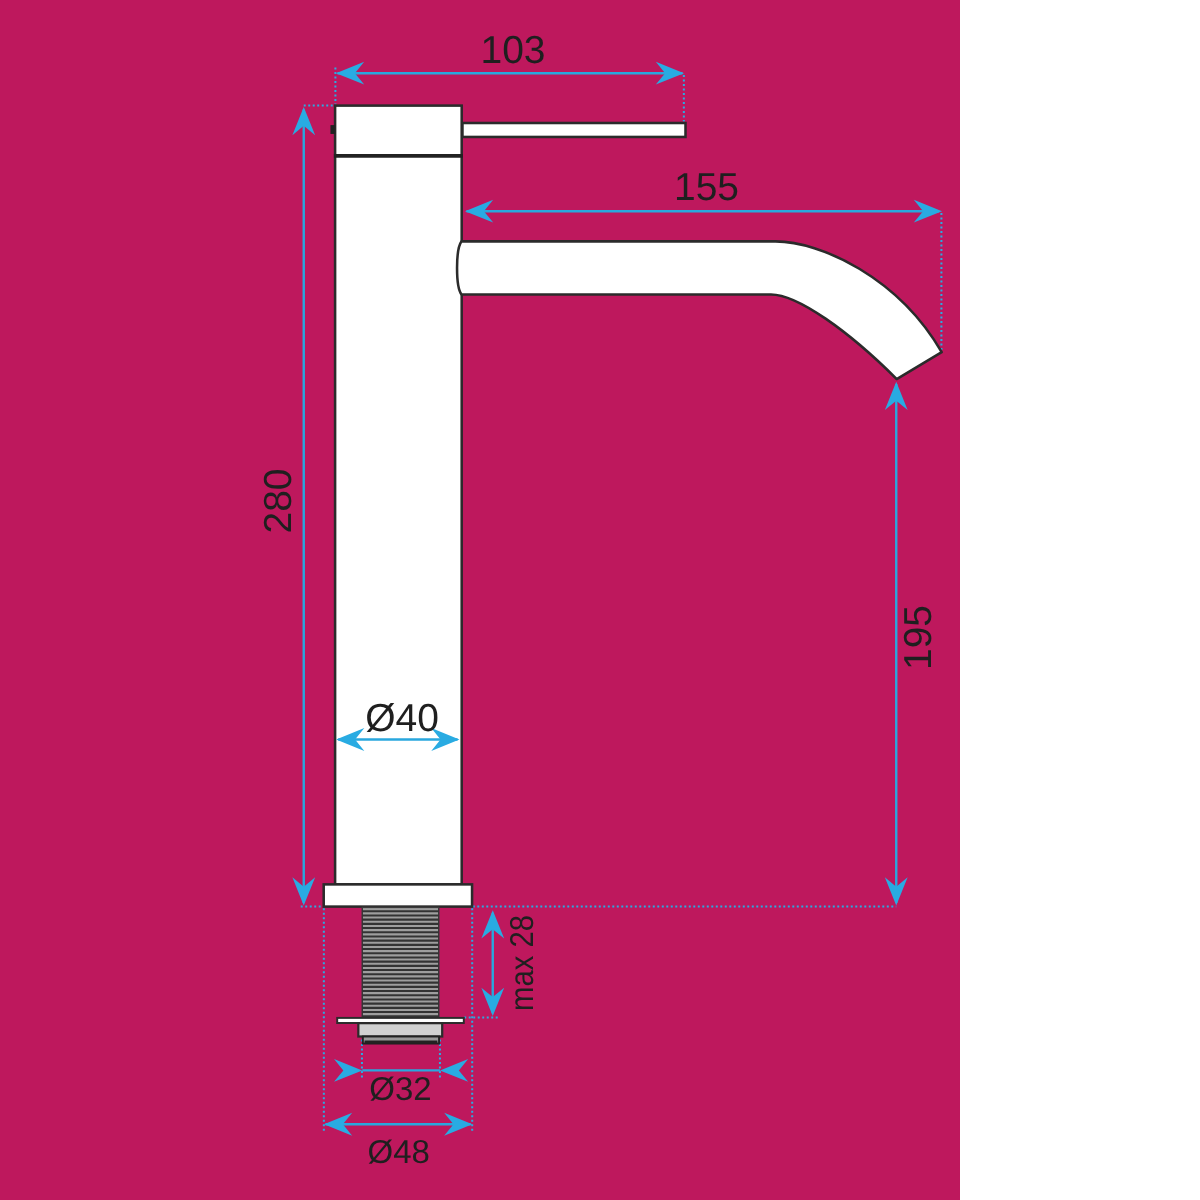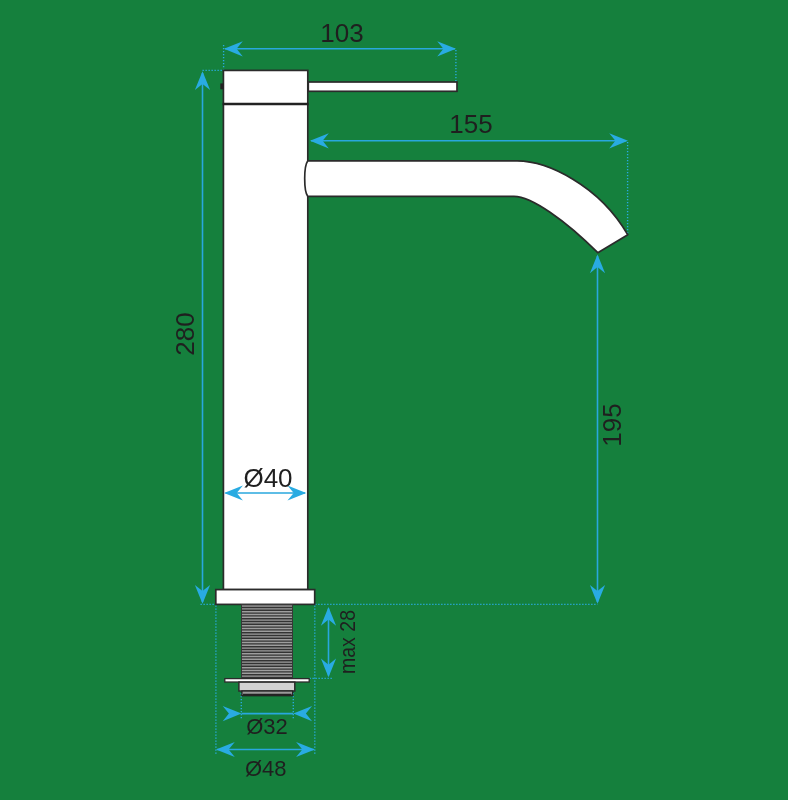--- a/index.html
+++ b/index.html
@@ -1,16 +1,16 @@
 <!DOCTYPE html>
 <html><head>
 <meta charset="utf-8">
 <style>
   html,body{margin:0;padding:0;background:#ffffff;}
-  .page{width:788px;height:800px;position:relative;background:#15803d;overflow:hidden;}
+  .page{width:640px;height:800px;position:relative;background:#be185d;overflow:hidden;}
   svg{position:absolute;left:0;top:0;}
   text{font-family:"Liberation Sans", sans-serif;fill:#1f1f1f;}
 </style>
 </head>
 <body>
 <div class="page">
 <svg width="800" height="800" viewBox="0 0 800 800">
 <defs>
 
   <path id="ah" d="M0,0 L-18.8,-7.6 L-12.6,0 L-18.8,7.6 Z" fill="#29ABE2" stroke="none"></path>

